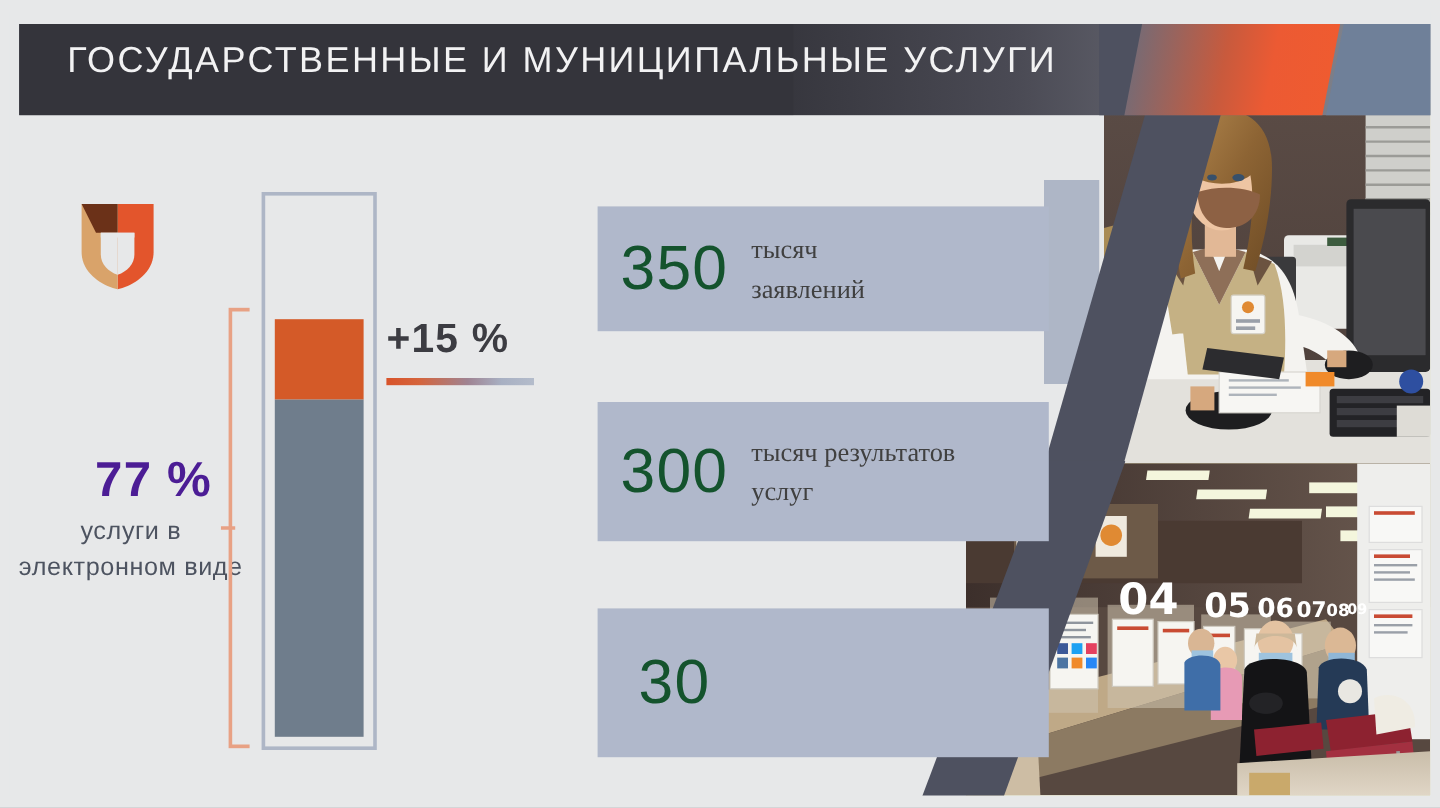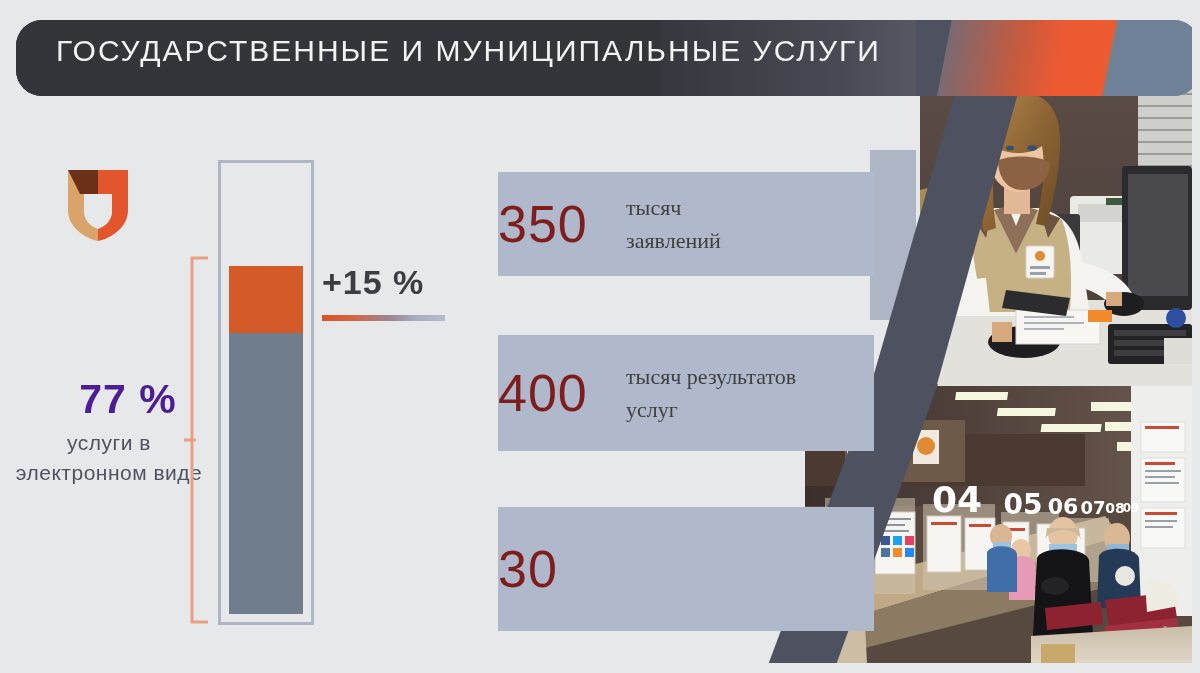--- a/index.html
+++ b/index.html
@@ -17,21 +17,20 @@
   #canvas{
     position:absolute;left:8px;top:10px;width:1184px;height:653px;
     background:#e7e8e9;overflow:hidden;
   }
 
   
   #titlebar{
     position:absolute;left:8px;top:10px;width:1184px;height:76px;
     background:linear-gradient(90deg,#34343b 0%,#34343b 52%,#4a4a54 70%,#6d6e79 86%,#8f9199 100%);
     overflow:hidden;
-    border-radius:26px;
   }
   #titlebar-dark{
     position:absolute;left:0;top:0;width:645px;height:76px;
     background:#34343b;
   }
   #title-text{
     position:absolute;left:40px;top:14px;
     color:#f2f2f3;
     font-size:30px;letter-spacing:2.0px;font-weight:400;
     white-space:nowrap;
@@ -85,23 +84,23 @@
   
   .stat{
     position:absolute;left:490px;width:376px;
     background:#b0b8cb;
     display:flex;align-items:center;
   }
   #stat-0{top:162px;height:104px;}
   #stat-1{top:325px;height:116px;}
   #stat-2{top:497px;height:124px;}
   .stat-num{
-    color:#7f1d1d;font-size:52px;font-weight:400;
+    color:#14532d;font-size:52px;font-weight:400;
     font-family:"Liberation Sans", sans-serif;
-    width:128px;text-align:left;flex:none;letter-spacing:1px;
+    width:128px;text-align:center;flex:none;letter-spacing:1px;
   }
   .stat-label{
     color:#404040;font-size:22px;line-height:33px;
     font-family:"Liberation Serif", serif;
     padding-right:8px;
   }
 
   
   #photos{position:absolute;left:0;top:0;width:1184px;height:653px;pointer-events:none;}
 
@@ -426,21 +425,21 @@
 
   <div class="stat" id="stat-0">
     <div class="stat-num">350</div>
     <div class="stat-label">
       <div>тысяч</div>
       <div>заявлений</div>
     </div>
   </div>
 
   <div class="stat" id="stat-1">
-    <div class="stat-num">400</div>
+    <div class="stat-num">300</div>
     <div class="stat-label">
       <div>тысяч результатов</div>
       <div>услуг</div>
     </div>
   </div>
 
   <div class="stat" id="stat-2">
     <div class="stat-num">30</div>
   </div>
 

